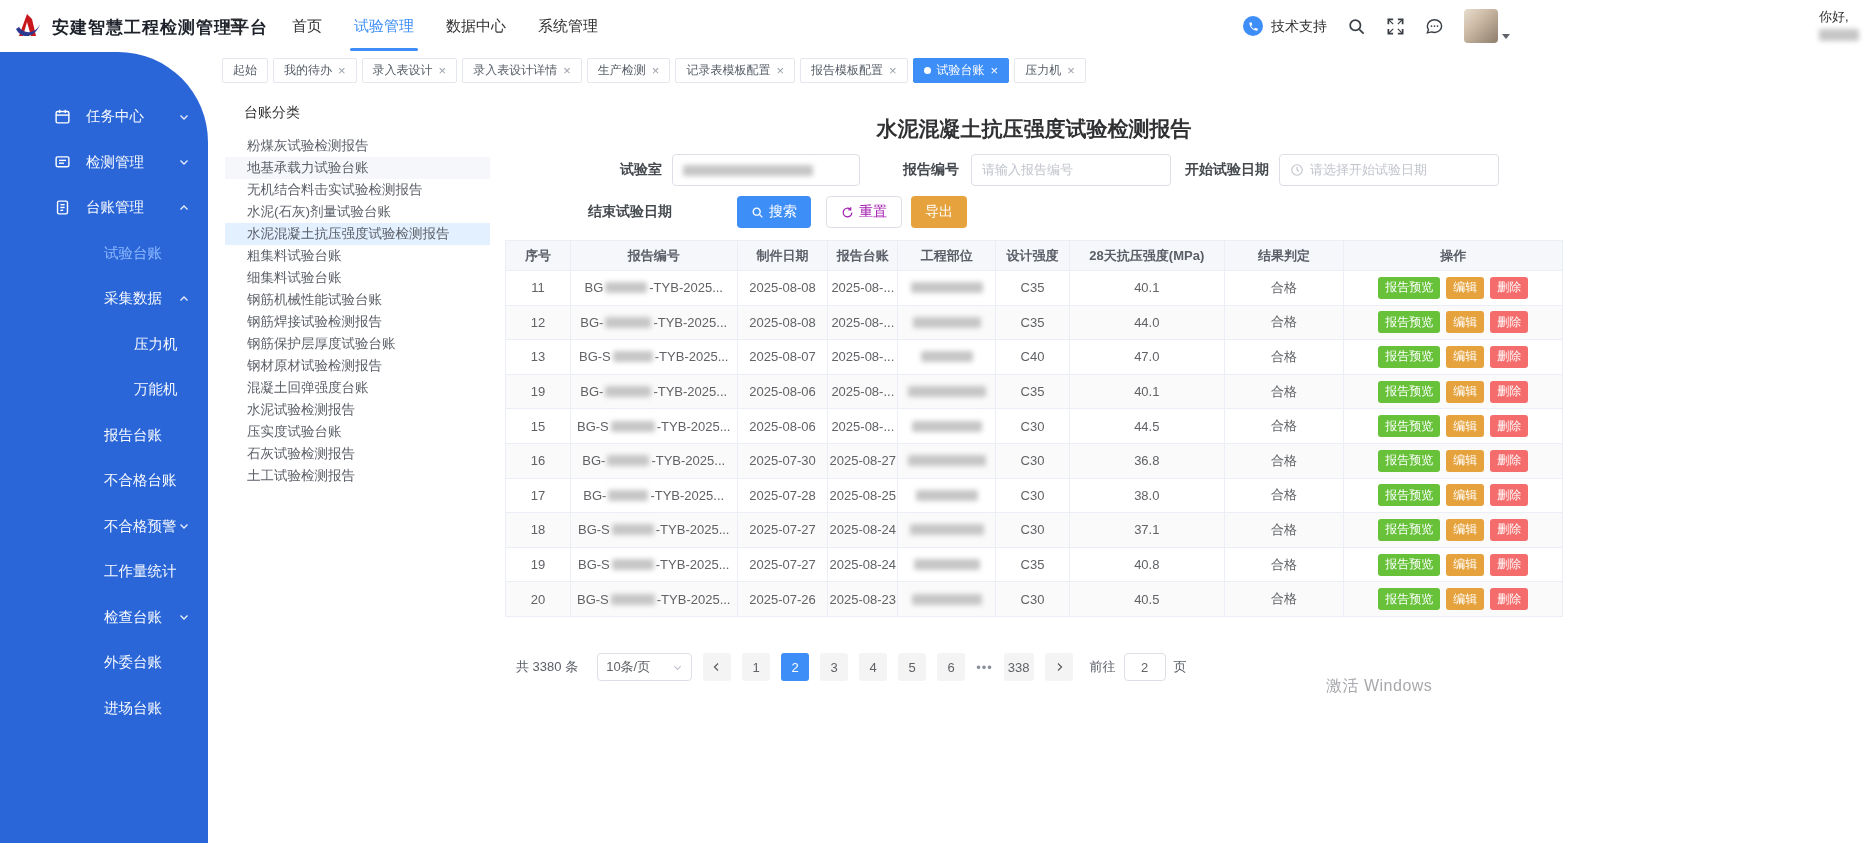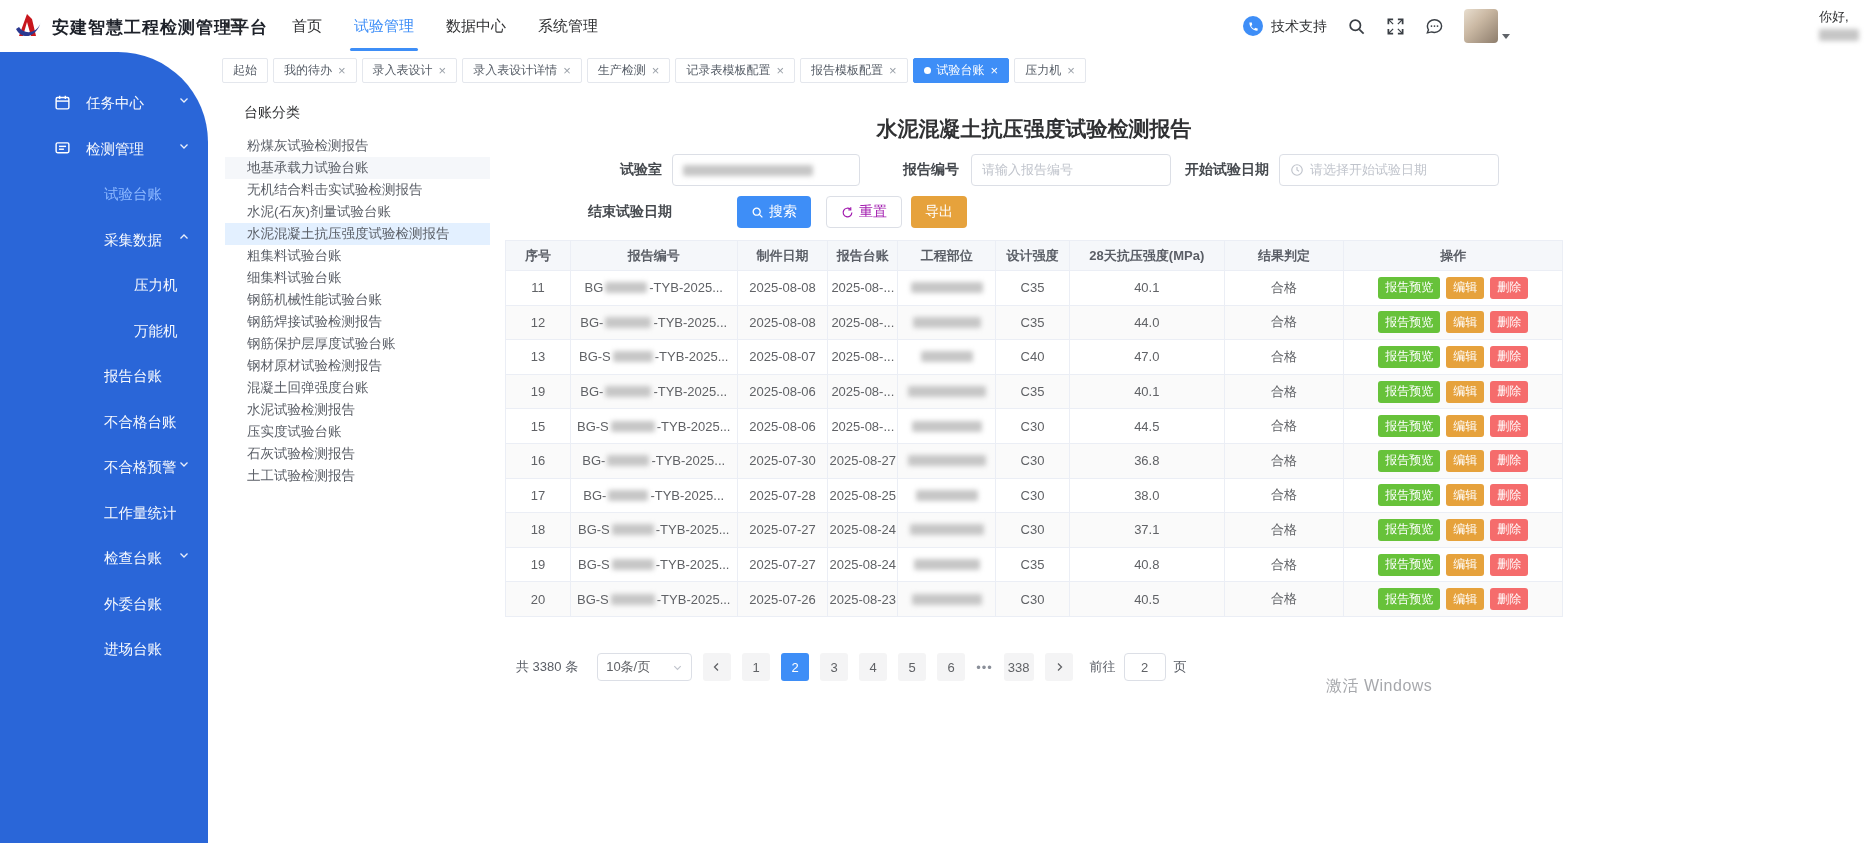--- a/index.html
+++ b/index.html
@@ -37,21 +37,21 @@
   .tab-bar { position:absolute; left:222px; top:58px; display:flex; gap:5px; z-index:15; }
   .tab { height:25px; display:flex; align-items:center; gap:6px; padding:0 10px; background:#fff;
          border:1px solid #e4e7ed; border-radius:2px; font-size:12px; color:#555c66; cursor:pointer; white-space:nowrap; }
   .tab .x { color:#9aa0a8; font-size:13px; line-height:1; cursor:pointer; }
   .tab.active { background:#3E8EF7; border-color:#3E8EF7; color:#fff; }
   .tab.active .x { color:#fff; }
   .tab .dot { width:7px; height:7px; border-radius:50%; background:#fff; }
 
   
   .sidebar { position:absolute; left:0; top:52px; width:208px; height:791px; background:#2A66D8; border-top-right-radius:90px; z-index:10; padding-top:42px; }
-  .s-item { height:45.5px; display:flex; align-items:flex-start; color:rgba(255,255,255,.96); font-size:14.5px; cursor:pointer; padding-right:18px; }
+  .s-item { height:45.5px; display:flex; align-items:center; color:rgba(255,255,255,.96); font-size:14.5px; cursor:pointer; padding-right:18px; }
   .s-item .lbl { white-space:nowrap; }
   .s-item .mico { width:17px; height:17px; margin-right:15px; color:#fff; }
   .s-item.lv1 { padding-left:54px; }
   .s-item.lv2 { padding-left:104px; }
   .s-item.lv3 { padding-left:134px; }
   .s-item .chev { margin-left:auto; width:12px; height:12px; color:rgba(255,255,255,.9); }
   .s-item.active { color:#8FBAFF; }
 
   
   .catpanel { position:absolute; left:208px; top:52px; width:282px; height:791px; background:#fff; z-index:5; }
@@ -230,20 +230,36 @@
         <svg viewBox="0 0 24 24" fill="none" stroke="currentColor" stroke-width="2">
           <rect x="3" y="4" width="18" height="14" rx="2"></rect>
           <line x1="7" y1="9" x2="17" y2="9"></line>
           <line x1="7" y1="13" x2="14" y2="13"></line>
         </svg>
       </span>
       <span class="lbl">检测管理</span>
       <span class="ic chev">
         <svg viewBox="0 0 24 24" fill="none" stroke="currentColor" stroke-width="2.6">
           <polyline points="5 9 12 16 19 9"></polyline>
+        </svg>
+      </span>
+    </div>
+    <div class="s-item lv1">
+      <span class="ic mico">
+        <svg viewBox="0 0 24 24" fill="none" stroke="currentColor" stroke-width="2">
+          <rect x="5" y="3" width="14" height="18" rx="2"></rect>
+          <line x1="9" y1="8" x2="15" y2="8"></line>
+          <line x1="9" y1="12" x2="15" y2="12"></line>
+          <line x1="9" y1="16" x2="13" y2="16"></line>
+        </svg>
+      </span>
+      <span class="lbl">台账管理</span>
+      <span class="ic chev">
+        <svg viewBox="0 0 24 24" fill="none" stroke="currentColor" stroke-width="2.6">
+          <polyline points="5 15 12 8 19 15"></polyline>
         </svg>
       </span>
     </div>
     <div class="s-item lv2 active">
       <span class="lbl">试验台账</span>
     </div>
     <div class="s-item lv2">
       <span class="lbl">采集数据</span>
       <span class="ic chev">
         <svg viewBox="0 0 24 24" fill="none" stroke="currentColor" stroke-width="2.6">

